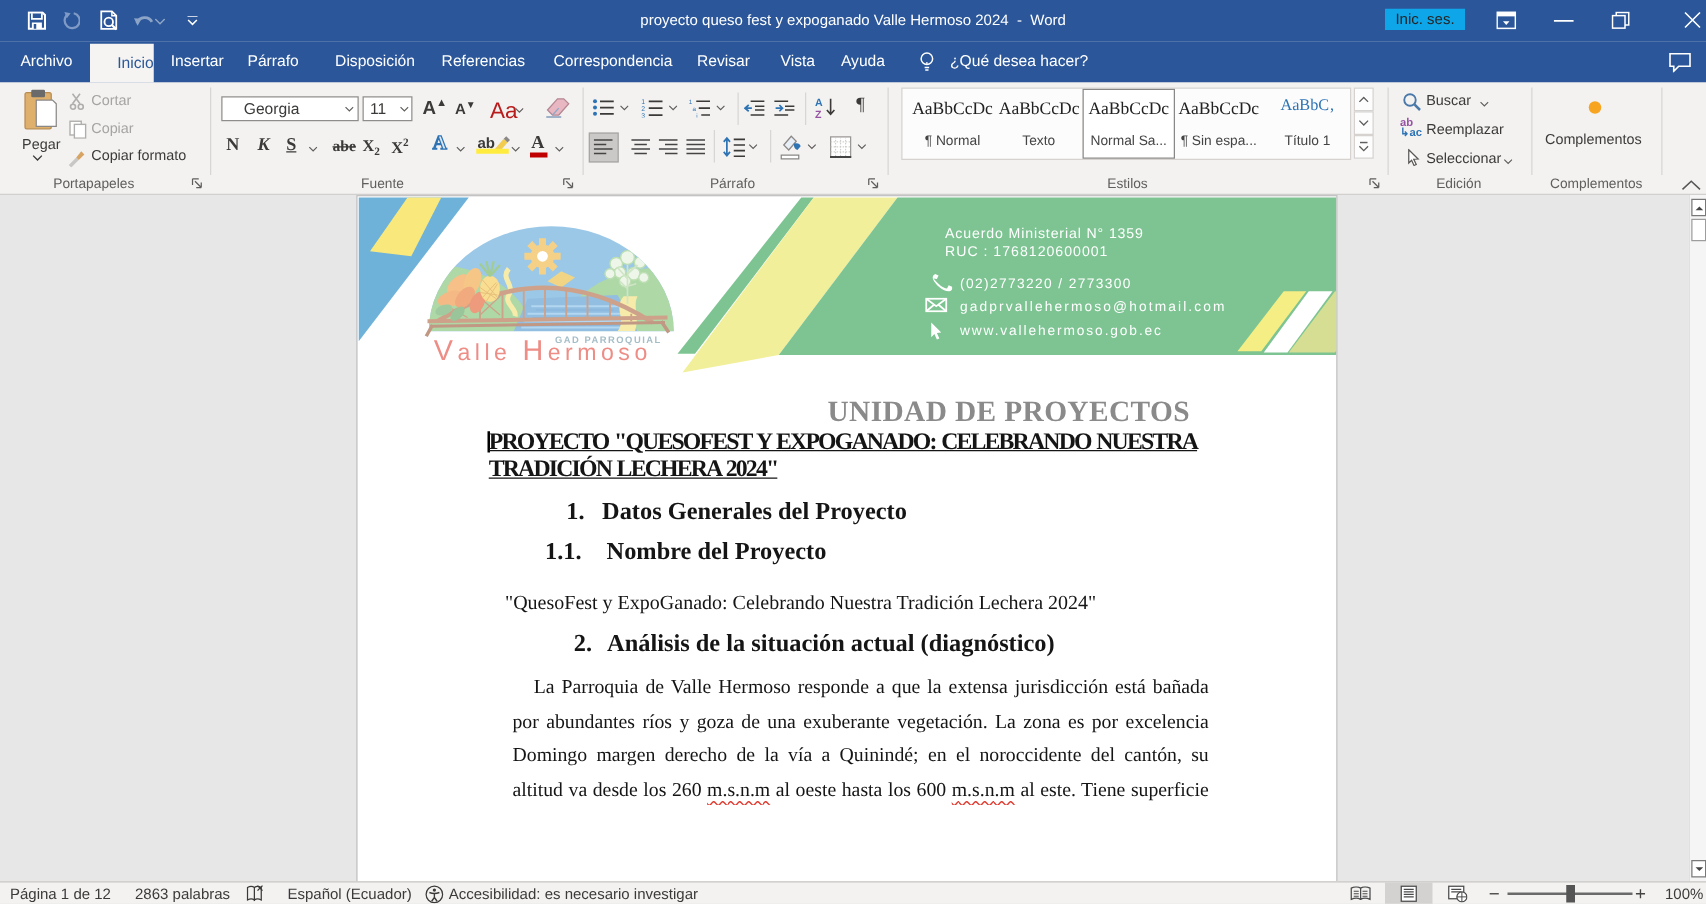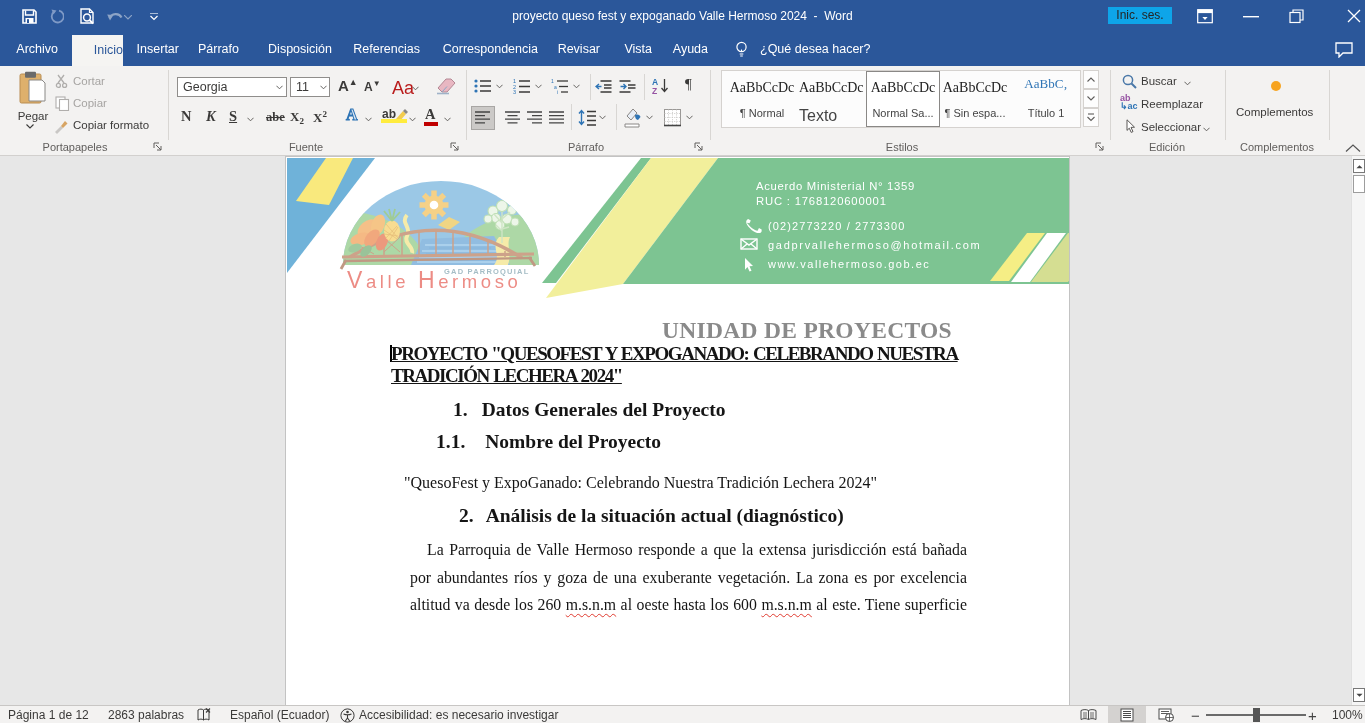--- a/index.html
+++ b/index.html
@@ -140,21 +140,21 @@
         <rect x="1" y="1" width="9" height="11" fill="#fff" stroke="#b0aeac" stroke-width="1.1"></rect>
         <rect x="4.5" y="3.5" width="9" height="11" fill="#fff" stroke="#b0aeac" stroke-width="1.1"></rect>
       </svg>
  <div class="btxt abs gray" style="left:73px;top:31px">Copiar</div>
  <svg class="abs" style="left:53px;top:53px" width="17" height="15" viewBox="0 0 17 15">
         <path d="M2 13 L8 7 l2 2 l-6 6 Z" fill="#c9c7c5"></path>
         <path d="M8 7 l4-5 2.5 2.5 -4.5 4.5 Z" fill="#d7a463"></path>
       </svg>
  <div class="btxt abs" style="left:73px;top:53px">Copiar formato</div>
 
- <div class="abs" style="left:177px;top:11px;width:110px;height:20px;background:#fff;border:1px solid #8f8d8b;font-size:12.5px;color:#3b3a39;line-height:18px;padding-left:5px">Georgia</div>
+ <div class="abs" style="left:177px;top:11px;width:110px;height:20px;background:#fff;border:1px solid #8f8d8b;font-size:12.5px;color:#3b3a39;line-height:18px;padding-left:17px">Georgia</div>
  <svg class="abs" style="left:276px;top:19px" width="7" height="5" viewBox="0 0 8 5">
         <path d="M0.5 0.5 L4 4 L7.5 0.5" fill="none" stroke="#605e5c" stroke-width="1.1"></path>
       </svg>
  <div class="abs" style="left:290px;top:11px;width:40px;height:20px;background:#fff;border:1px solid #8f8d8b;font-size:12.5px;color:#3b3a39;line-height:18px;padding-left:5px">11</div>
  <svg class="abs" style="left:320px;top:19px" width="7" height="5" viewBox="0 0 8 5">
         <path d="M0.5 0.5 L4 4 L7.5 0.5" fill="none" stroke="#605e5c" stroke-width="1.1"></path>
       </svg>
  <div class="abs" style="left:338px;top:11px;font-size:15px;font-weight:bold;color:#3b3a39">A<span style="font-size:9px;vertical-align:6px">▲</span></div>
  <div class="abs" style="left:364px;top:13px;font-size:12px;font-weight:bold;color:#3b3a39">A<span style="font-size:8px;vertical-align:5px">▼</span></div>
  <div class="abs" style="left:392px;top:12px;font-size:18px;color:#b91c1c">Aa</div>
@@ -277,21 +277,21 @@
         <path d="M1 17.5 h17" stroke="#444" stroke-width="1.6"></path>
       </svg>
  <svg class="abs" style="left:686px;top:49px" width="7" height="5" viewBox="0 0 8 5">
         <path d="M0.5 0.5 L4 4 L7.5 0.5" fill="none" stroke="#605e5c" stroke-width="1.1"></path>
       </svg>
 
  <div class="abs" style="left:721px;top:4px;width:360px;height:58px;background:#fcfcfc;border:1px solid #d5d2cf"></div>
  <div class="abs serif" style="left:727px;top:14px;width:70px;text-align:center;font-size:14px;color:#222">AaBbCcDc</div>
  <div class="abs" style="left:727px;top:41px;width:70px;text-align:center;font-size:11px;color:#444">¶ Normal</div>
  <div class="abs serif" style="left:799px;top:14px;width:64px;text-align:center;font-size:14px;color:#222">AaBbCcDc</div>
- <div class="abs" style="left:799px;top:41px;width:64px;font-size:16px;color:#444">Texto</div>
+ <div class="abs" style="left:799px;top:41px;width:64px;text-align:center;font-size:11px;color:#444">Texto</div>
  <div class="abs" style="left:866px;top:5px;width:74px;height:56px;background:#fff;border:1px solid #8a8886"></div>
  <div class="abs serif" style="left:867px;top:14px;width:72px;text-align:center;font-size:14px;color:#222">AaBbCcDc</div>
  <div class="abs" style="left:867px;top:41px;width:72px;text-align:center;font-size:11px;color:#444">Normal Sa...</div>
  <div class="abs serif" style="left:942px;top:14px;width:66px;text-align:center;font-size:14px;color:#222">AaBbCcDc</div>
  <div class="abs" style="left:942px;top:41px;width:66px;text-align:center;font-size:11px;color:#444">¶ Sin espa...</div>
  <div class="abs serif" style="left:1012px;top:10px;width:68px;text-align:center;font-size:13px;color:#2e74b5">AaBbC‚</div>
  <div class="abs" style="left:1012px;top:41px;width:68px;text-align:center;font-size:11px;color:#444">Título 1</div>
  <div class="abs" style="left:1083px;top:4px;width:16px;height:19px;background:#fdfdfd;border:1px solid #d5d2cf"></div>
  <svg class="abs" style="left:1087px;top:11px" width="8" height="5" viewBox="0 0 8 5">
         <path d="M0.5 4.5 L4 1 L7.5 4.5" fill="none" stroke="#605e5c" stroke-width="1.1"></path>
@@ -413,20 +413,21 @@
 <div class="abs serif" style="left:376px;top:160px;width:300px;font-size:23.5px;font-weight:bold;color:#8a8a8a;letter-spacing:0.3px">UNIDAD DE PROYECTOS</div>
 <div class="abs" style="left:104px;top:188px;width:1.5px;height:17px;background:#000"></div>
 <div class="abs serif" style="left:105px;top:186px;width:585px;font-size:19px;font-weight:bold;color:#151515;line-height:22.3px;letter-spacing:-1.45px;word-spacing:1.2px"><u>PROYECTO "QUESOFEST Y EXPOGANADO: CELEBRANDO NUESTRA<br>TRADICIÓN LECHERA 2024"</u></div>
 <div class="abs serif" style="left:167px;top:242px;font-size:19.5px;font-weight:bold;color:#151515">1.<span style="margin-left:14px">Datos Generales del Proyecto</span></div>
 <div class="abs serif" style="left:150px;top:274px;font-size:19.5px;font-weight:bold;color:#151515">1.1.<span style="margin-left:20px">Nombre del Proyecto</span></div>
 <div class="abs serif" style="left:118px;top:317px;font-size:16px;color:#151515">"QuesoFest y ExpoGanado: Celebrando Nuestra Tradición Lechera 2024"</div>
 <div class="abs serif" style="left:173px;top:348px;font-size:19.5px;font-weight:bold;color:#151515">2.<span style="margin-left:12px">Análisis de la situación actual (diagnóstico)</span></div>
 <div class="abs serif" style="left:124px;top:379px;width:557px;font-size:15.8px;color:#151515;line-height:27.7px">
  <div class="jl" style="padding-left:17px">La Parroquia de Valle Hermoso responde a que la extensa jurisdicción está bañada</div>
  <div class="jl">por abundantes ríos y goza de una exuberante vegetación. La zona es por excelencia</div>
+ <div class="jl">Domingo margen derecho de la vía a Quinindé; en el noroccidente del cantón, su</div>
  <div class="jl">altitud va desde los 260 <span class="sp">m.s.n.m</span> al oeste hasta los 600 <span class="sp">m.s.n.m</span> al este. Tiene superficie</div>
 </div>
       </div>
     </div>
 <div id="vscroll">
  <div class="abs" style="left:1px;top:3px;width:12px;height:14px;background:#fff;border:1px solid #787878"></div>
  <svg class="abs" style="left:4px;top:8px" width="7" height="5" viewBox="0 0 8 5">
         <path d="M0.5 4.5 L4 1 L7.5 4.5" fill="#444"></path>
       </svg>
  <div class="abs" style="left:1px;top:19px;width:12px;height:18px;background:#fff;border:1px solid #9d9d9d"></div>

